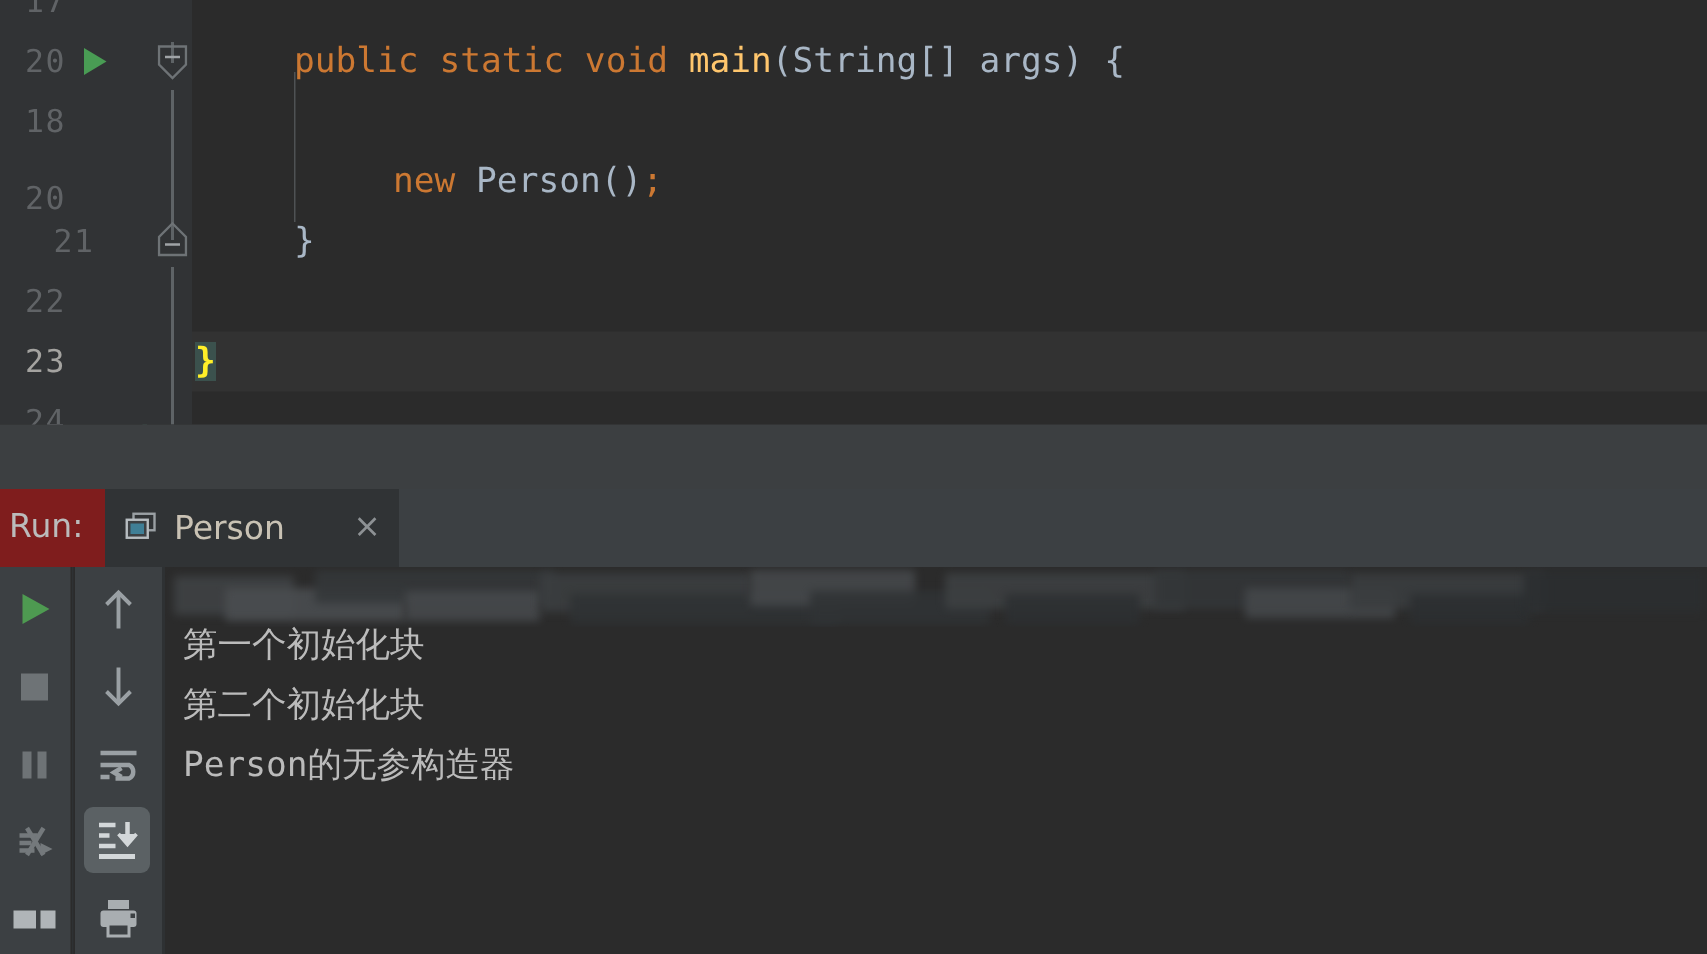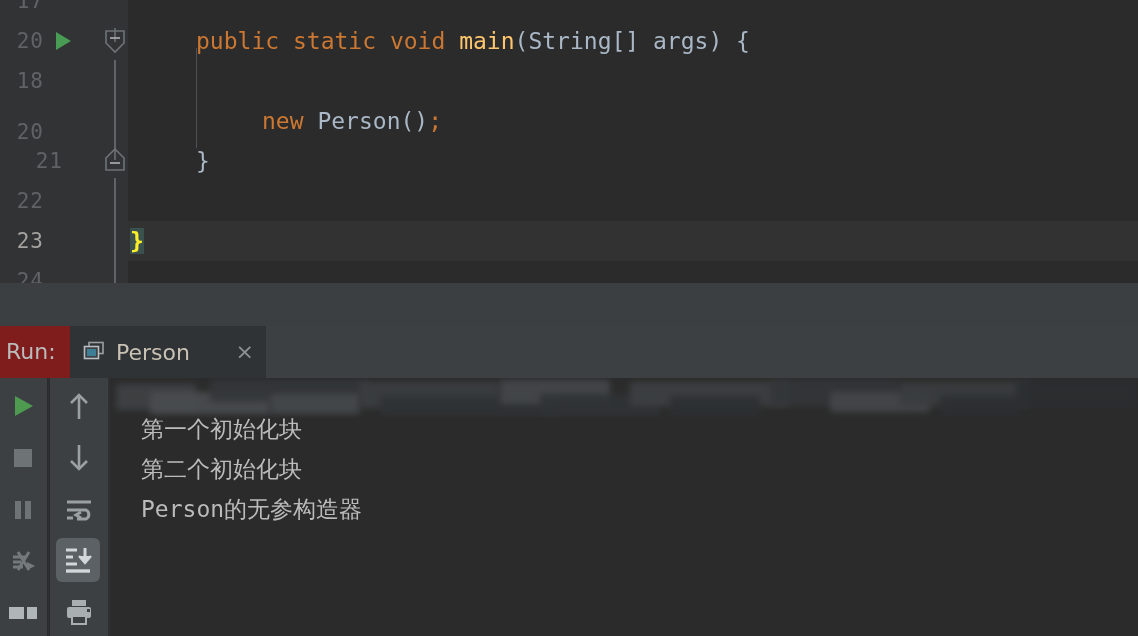--- a/index.html
+++ b/index.html
@@ -210,21 +210,21 @@
   
   .console {
     position: absolute;
     left: 110px; top: 378px;
     width: 1028px; height: 258px;
     background: #2b2b2b;
     overflow: hidden;
   }
   .console-line {
     position: absolute;
-    left: 31px;
+    left: 12px;
     white-space: pre;
     font-family: "DejaVu Sans Mono", monospace;
     font-size: 23px;
     color: #bbbbbb;
   }
   
   .redacted {
     position: absolute;
     left: 0; top: 0;
     width: 1028px; height: 40px;

